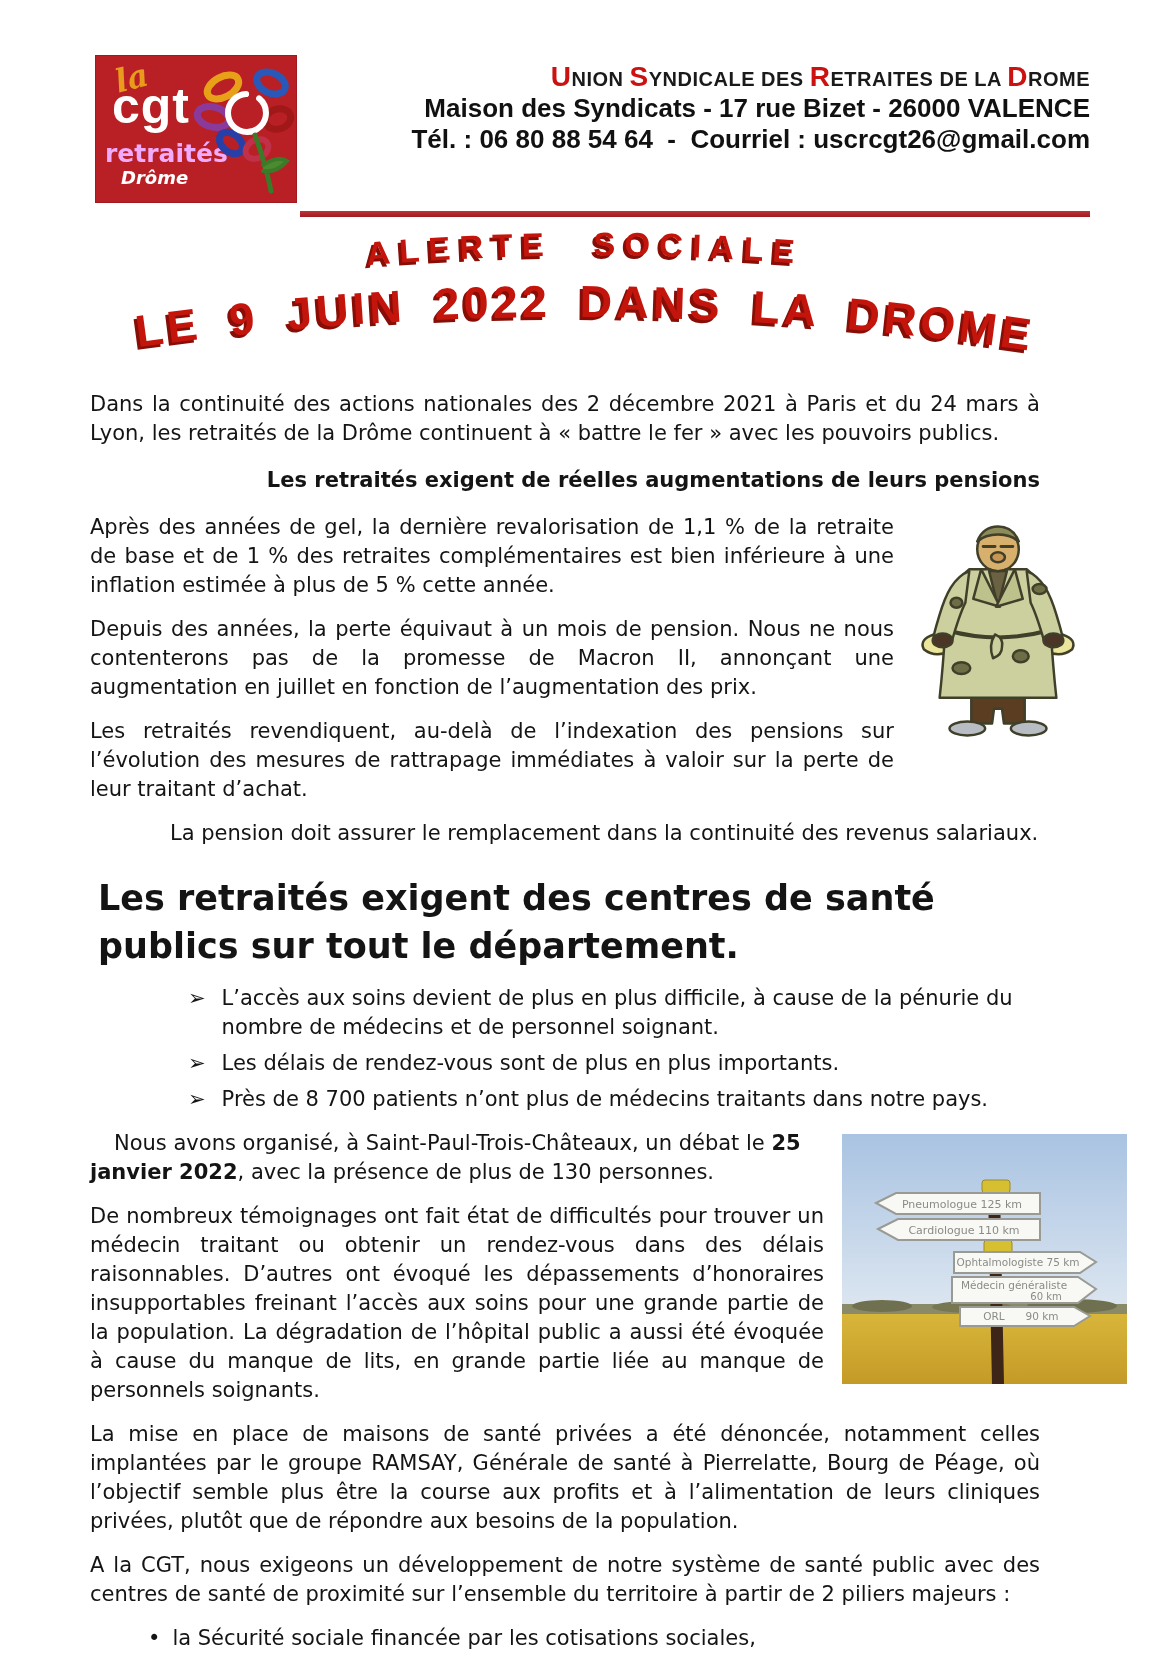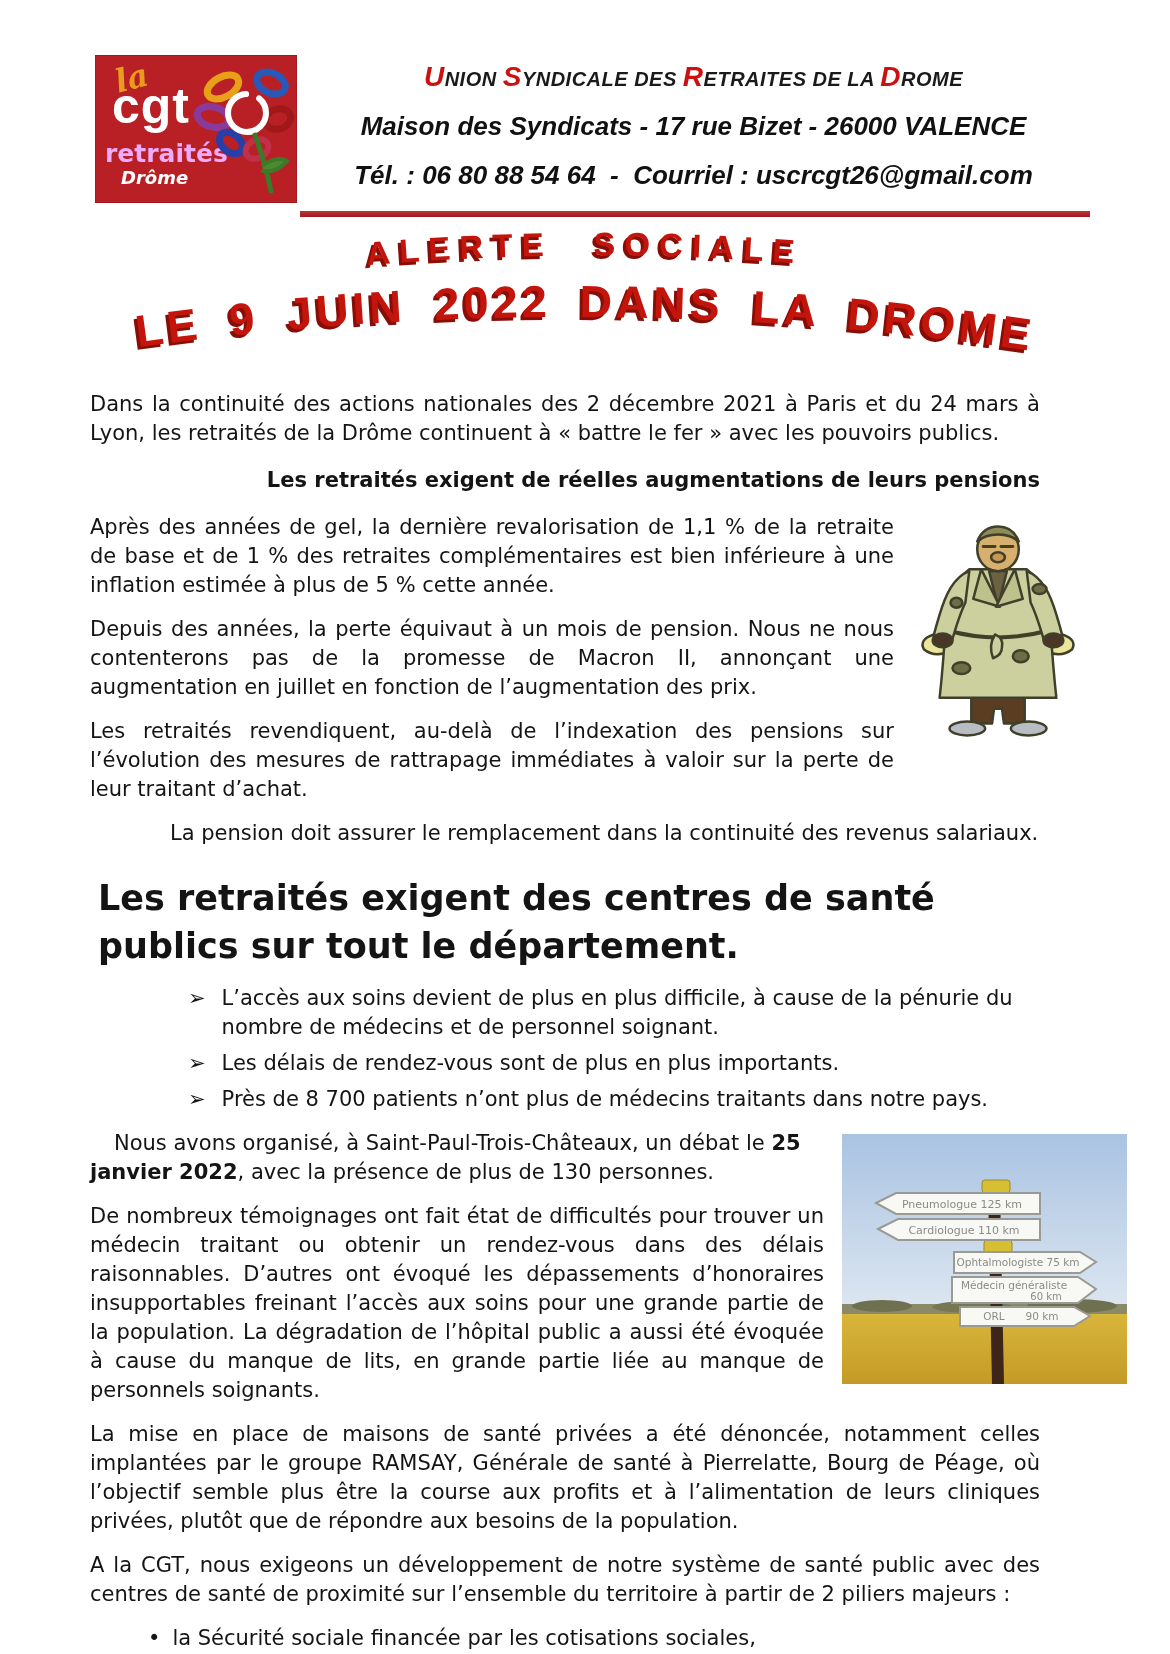--- a/index.html
+++ b/index.html
@@ -34,27 +34,27 @@
   .logo-retraites {
     position:absolute; left:10px; top:84px;
     color:#f0abfc; font-size:25px; font-weight:bold;
   }
   .logo-drome {
     position:absolute; left:26px; top:112px;
     color:#ffffff; font-size:18px; font-weight:bold; font-style:italic;text-align:right;
   }
   .logo-flower { position:absolute; right:2px; top:6px; }
 
-  .head-text { flex:1 1 auto; text-align:center; padding-top:6px;font-style:italic; }
+  .head-text { flex:1 1 auto; text-align:right; padding-top:6px; }
   .org-line { font-family:"Liberation Sans", sans-serif; font-weight:bold; color:#1a1a1a;
               font-size:20px; letter-spacing:.5px; white-space:nowrap; }
   .org-line .cap { color:#cc1111; font-size:28px; }
   .addr-line, .contact-line {
     font-family:"Liberation Sans", sans-serif; font-weight:bold; color:#111;
-    font-size:26px; margin-top:18px; white-space:pre-wrap;
+    font-size:26px; margin-top:0; white-space:pre-wrap;
   }
   .red-rule { height:6px; background:linear-gradient(#c23238,#9e1b22); margin:8px 80px 0 300px; }
 
   
   .titles { text-align:center; margin-top:8px; }
   .title-svg { display:block; margin:0 auto; }
   .title-svg text {
     font-family:"Liberation Sans", sans-serif; font-weight:bold; fill:#c4150c;
     filter: drop-shadow(-3px 3px 0 #870e07);
   }

